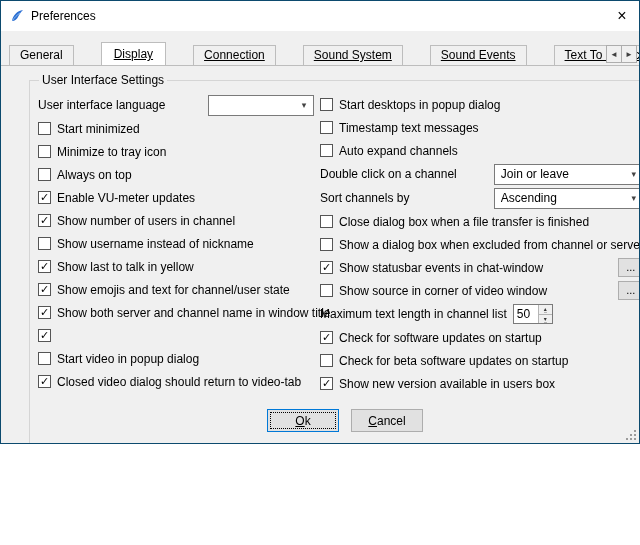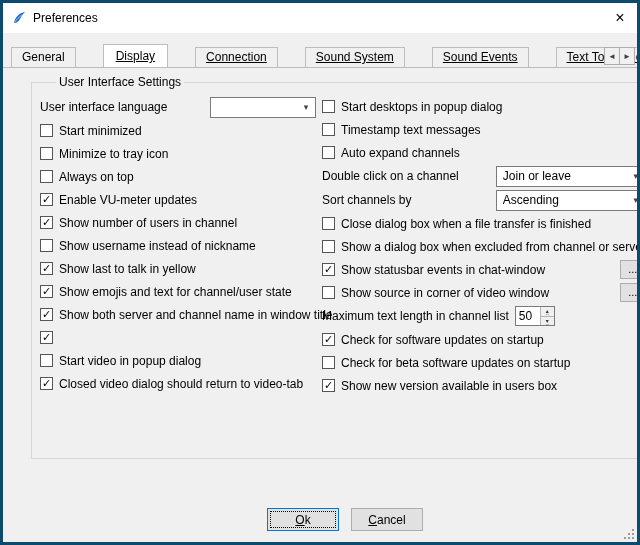--- a/index.html
+++ b/index.html
@@ -1,19 +1,19 @@
 <!DOCTYPE html>
 <html><head>
 <meta charset="utf-8">
 <style>
   html,body { margin:0; padding:0; background:#ffffff; }
   * { box-sizing:border-box; }
   .window {
-    position:relative; width:640px; height:545px;
-    background:#f0f0f0; border:3px solid #0c4a6e;
+    position:relative; width:640px; height:444px;
+    background:#f0f0f0; border:1px solid #0c4a6e;
     font-family:"Liberation Sans", sans-serif; font-size:12px; color:#000;
     overflow:hidden;
   }
   
   .titlebar {
     height:30px; background:#ffffff; display:flex; align-items:center;
     padding-left:8px; position:relative;
   }
   .titlebar .app-icon { width:16px; height:16px; margin-right:6px; flex:0 0 16px; }
   .titlebar .title { flex:1; }
@@ -46,21 +46,21 @@
     width:16px; height:18px; border:1px solid #adadad; background:#f0f0f0;
     display:flex; align-items:center; justify-content:center;
     font-size:8px; color:#404040;
   }
   .tab-scroller .scrollbtn + .scrollbtn { margin-left:-1px; }
   
   .groupbox {
     margin:7px 28px 0 28px; height:384px; border:1px solid #d5d5d5;
     padding:4px 8px 0 8px; background:#f0f0f0;
   }
-  .groupbox legend { padding:0 3px; margin-left:16px; }
+  .groupbox legend { padding:0 3px; margin-left:1px; }
   .columns { display:flex; margin-top:2px; }
   .col-left { width:276px; flex:0 0 276px; }
   .col-right { flex:1; margin-left:6px; }
   
   .row, .cbrow { display:flex; align-items:center; height:23px; white-space:nowrap; }
   .row { height:24px; }
   .lbl { }
   
   .cb {
     width:13px; height:13px; flex:0 0 13px; border:1px solid #555;

